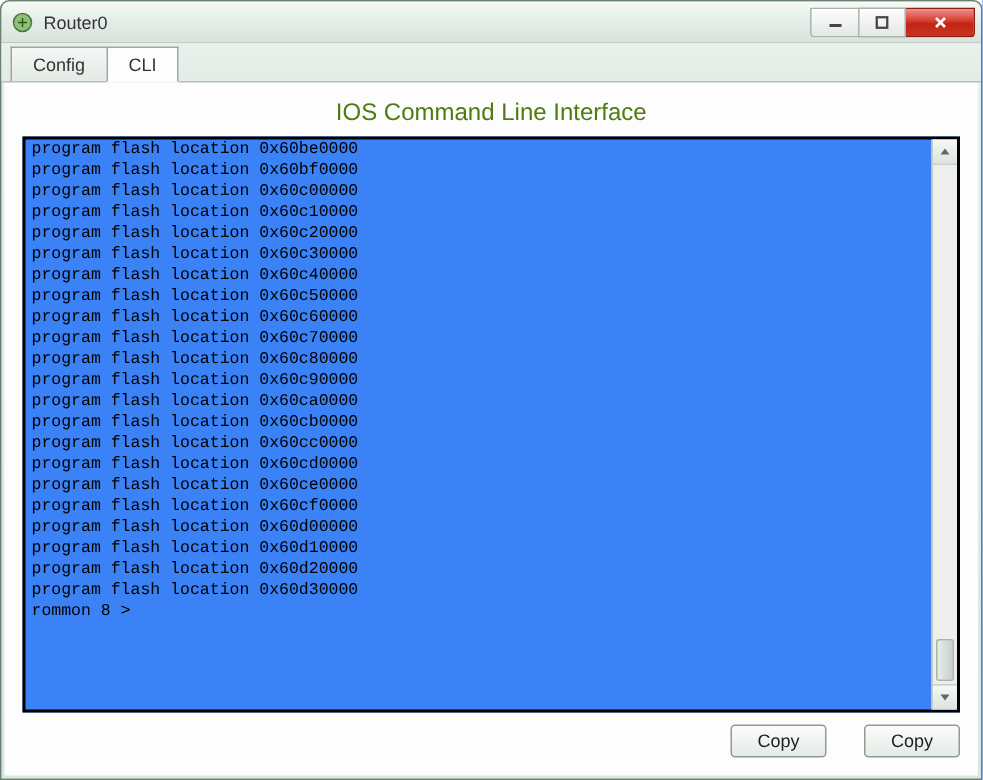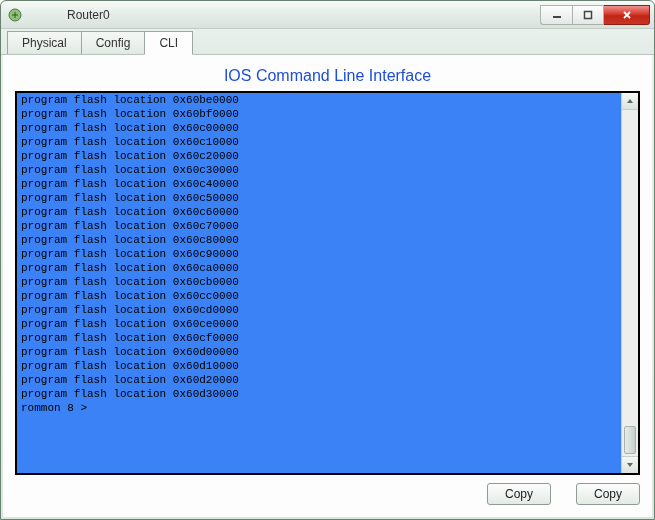--- a/index.html
+++ b/index.html
@@ -21,21 +21,20 @@
       flex-direction: column;
     }
     .titlebar {
       height: 28px;
       background: linear-gradient(to bottom, #f7faf8 0%, #e4ece7 50%, #d9e3dc 100%);
       border-bottom: 1px solid #c0ccc4;
       border-radius: 6px 6px 0 0;
       display: flex;
       align-items: center;
       padding: 0 4px 0 6px;
-      gap: 38px;
     }
     .app-icon {
       width: 16px;
       height: 16px;
       margin-right: 6px;
       display: flex;
       align-items: center;
       justify-content: center;
     }
     .app-icon svg { display: block; }
@@ -97,21 +96,21 @@
       padding: 8px 12px 12px 12px;
       display: flex;
       flex-direction: column;
       background: #fdfdfd;
       border-top: none;
       margin: 0 2px 2px 2px;
     }
     .panel-title {
       text-align: center;
       font-size: 16px;
-      color: #1d4ed8;
+      color: #4d7c0f;
       margin: 4px 0 6px 0;
       font-weight: 400;
     }
     .terminal-wrap {
       flex: 1;
       border: 2px solid #000;
       background: #3b82f6;
       position: relative;
       display: flex;
     }
@@ -199,21 +198,20 @@
       </div>
       <div class="win-btn close">
         <svg width="12" height="12" viewBox="0 0 12 12">
             <path d="M3 3 L9 9 M9 3 L3 9" stroke="#fff" stroke-width="1.8"></path>
           </svg>
       </div>
     </div>
   </div>
 
   <div class="tabbar">
-    <div class="tab">Physical</div>
     <div class="tab">Config</div>
     <div class="tab active">CLI</div>
   </div>
 
   <div class="content">
     <div class="panel-title">IOS Command Line Interface</div>
 
     <div class="terminal-wrap">
       <div class="terminal" id="terminal"><span class="term-line">program flash location 0x60be0000</span><span class="term-line">program flash location 0x60bf0000</span><span class="term-line">program flash location 0x60c00000</span><span class="term-line">program flash location 0x60c10000</span><span class="term-line">program flash location 0x60c20000</span><span class="term-line">program flash location 0x60c30000</span><span class="term-line">program flash location 0x60c40000</span><span class="term-line">program flash location 0x60c50000</span><span class="term-line">program flash location 0x60c60000</span><span class="term-line">program flash location 0x60c70000</span><span class="term-line">program flash location 0x60c80000</span><span class="term-line">program flash location 0x60c90000</span><span class="term-line">program flash location 0x60ca0000</span><span class="term-line">program flash location 0x60cb0000</span><span class="term-line">program flash location 0x60cc0000</span><span class="term-line">program flash location 0x60cd0000</span><span class="term-line">program flash location 0x60ce0000</span><span class="term-line">program flash location 0x60cf0000</span><span class="term-line">program flash location 0x60d00000</span><span class="term-line">program flash location 0x60d10000</span><span class="term-line">program flash location 0x60d20000</span><span class="term-line">program flash location 0x60d30000</span><span class="term-line"></span><span class="term-line">rommon 8 &gt;</span></div>
       <div class="scrollbar">

